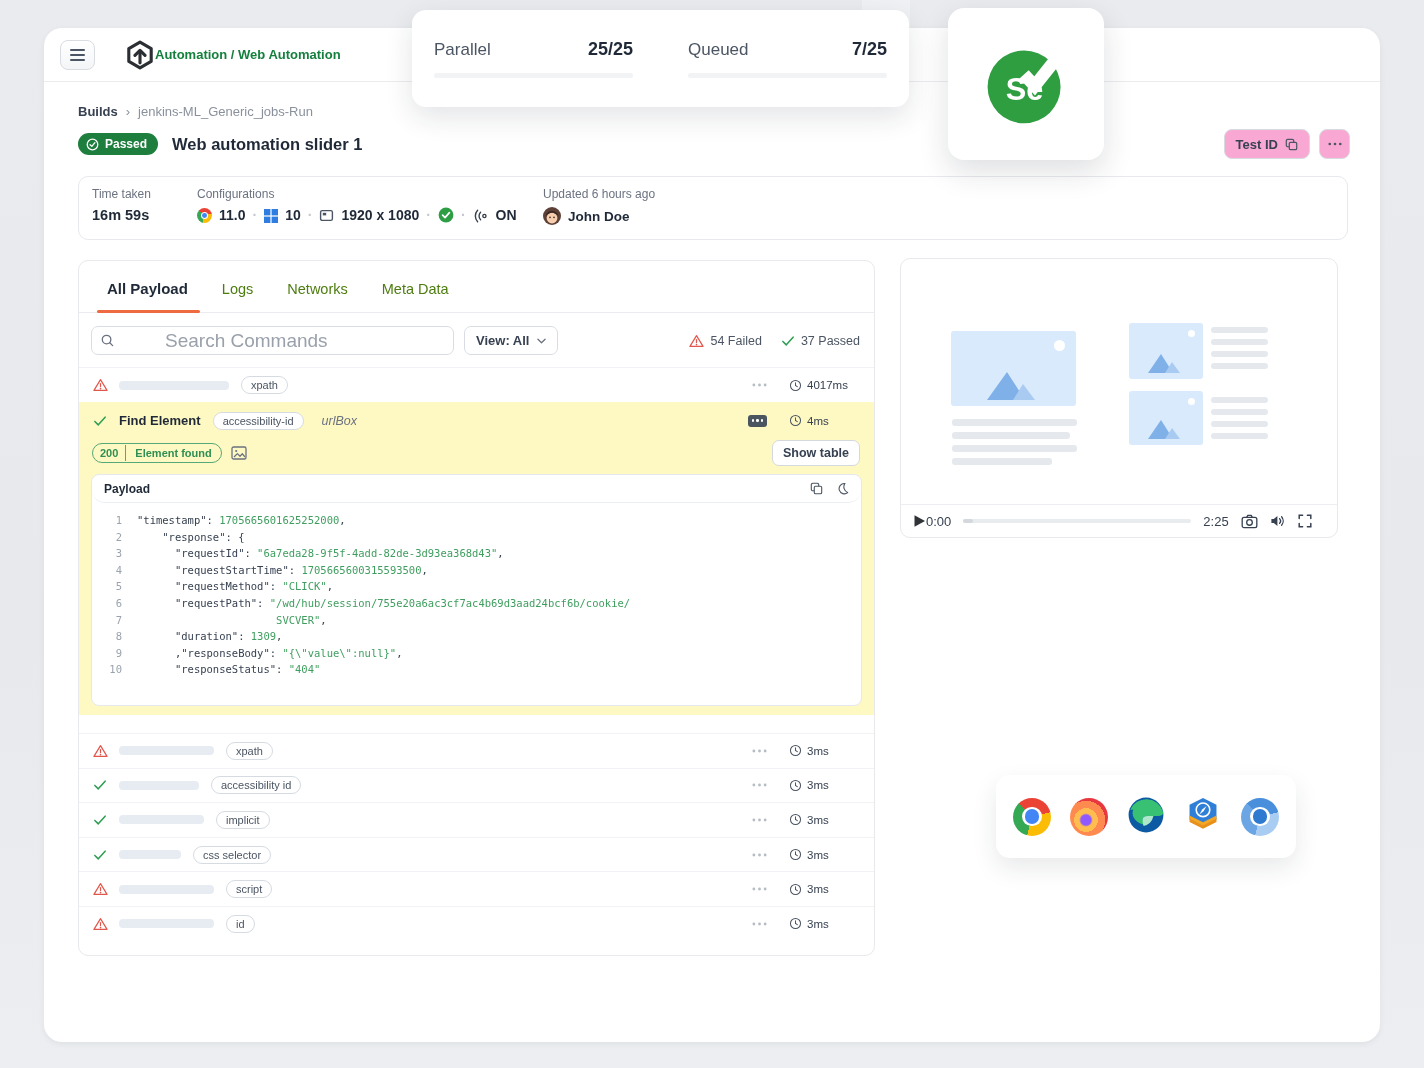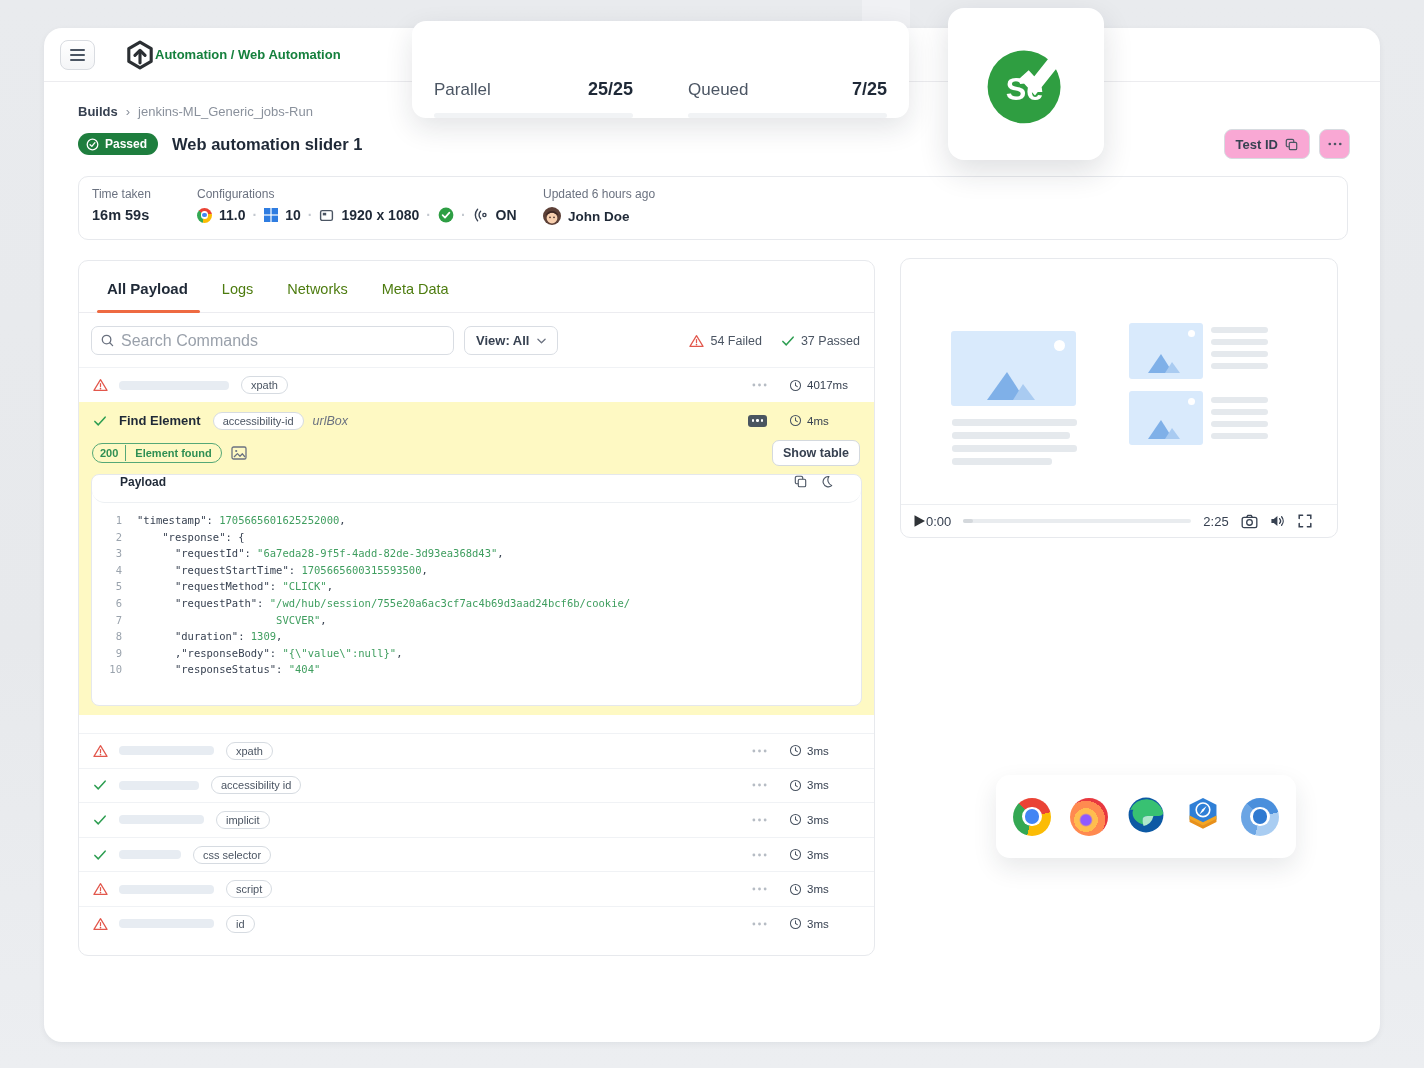--- a/index.html
+++ b/index.html
@@ -36,63 +36,63 @@
   .btn{ background:#f9a8d4; border:1px solid #d7dbe0; border-radius:8px; height:30px; display:inline-flex;
     align-items:center; gap:7px; padding:0 11px; font-size:13px; font-weight:600; color:#374151; cursor:pointer; }
   .btn.icon-only{ width:31px; justify-content:center; padding:0; }
 
   
   .info-bar{ position:absolute; left:34px; top:148px; width:1270px; height:64px; border:1px solid #e7e9ed;
     border-radius:10px; background:#fff; }
   .info-group{ position:absolute; top:10px; }
   .info-label{ font-size:12px; color:#6b7280; margin-bottom:6px; }
   .info-value{ font-size:14.5px; font-weight:700; color:#1f2937; }
-  .cfg-row{ display:flex; align-items:center; gap:7px; font-size:14px; font-weight:700; color:#1f2937; }
+  .cfg-row{ display:flex; align-items:flex-end; gap:7px; font-size:14px; font-weight:700; color:#1f2937; }
   .cfg-dot{ color:#c3c8cf; font-weight:700; }
   .user-row{ display:flex; align-items:center; gap:7px; font-size:13.5px; font-weight:700; color:#1f2937; margin-top:4px;}
 
   
   .commands-panel{ position:absolute; left:34px; top:232px; width:797px; height:696px;
     border:1px solid #e7e9ed; border-radius:10px; background:#fff; overflow:hidden; }
   .tabs-row{ height:52px; border-bottom:1px solid #ececf0; display:flex; align-items:flex-end; gap:34px; padding:0 0 0 28px; }
   .tab{ font-size:14.5px; color:#4d7c0f; padding-bottom:15px; position:relative; cursor:pointer; }
   .tab.active{ font-size:15px; font-weight:700; color:#1f2937; }
   .tab.active::after{ content:""; position:absolute; left:-10px; right:-12px; bottom:-1px; height:3px; border-radius:2px; background:#ee6a41; }
 
   .cmd-toolbar{ display:flex; align-items:center; margin:13px 14px 12px 12px; }
   .search-box{ width:363px; height:29px; border:1px solid #d9dde3; border-radius:7px; display:flex; align-items:center; padding:0 9px; gap:7px; background:#fff;}
-  .search-box input{ border:none; outline:none; flex:1; font-size:16px; color:#374151; font-family:"Liberation Sans",sans-serif; background:transparent;}
+  .search-box input{ border:none; outline:none; flex:1; font-size:19px; color:#374151; font-family:"Liberation Sans",sans-serif; background:transparent;margin-left:44px;}
   .search-box input::placeholder{ color:#9aa1ab; }
   .view-btn{ margin-left:10px; height:29px; border:1px solid #d9dde3; border-radius:7px; display:flex; align-items:center; gap:8px; padding:0 11px; font-size:13px; font-weight:600; color:#374151; cursor:pointer; background:#fff;}
   .counts{ margin-left:auto; display:flex; align-items:center; gap:19px; }
   .count-item{ display:flex; align-items:center; gap:6px; font-size:12.5px; color:#4b5563; }
 
   .cmd-row{ height:35px; display:flex; align-items:center; padding:0 15px 0 13px; border-top:1px solid #f0f2f5; background:#fff; cursor:pointer;}
   .st-ic{ width:16px; display:flex; justify-content:center; }
   .skel{ height:9px; border-radius:4px; background:#e7ecf2; margin-left:11px; }
   .pill{ margin-left:12px; font-size:11px; color:#4b5563; border:1px solid #d6dbe1; border-radius:20px; padding:2px 9px; background:#fff; white-space:nowrap;}
   .sp{ flex:1; }
   .dots{ margin-right:22px; display:flex; align-items:center; cursor:pointer;}
   .dur{ width:70px; display:flex; align-items:center; gap:5px; font-size:11.5px; color:#374151; }
 
   .selected-block{ background:#fef9c3; padding-bottom:9px; }
   .sel-row{ height:37px; display:flex; align-items:center; padding:0 15px 0 13px; }
   .sel-name{ margin-left:11px; font-size:13px; font-weight:700; color:#1f2937; }
-  .sel-arg{ margin-left:9px; font-size:12.5px; font-style:italic; color:#6b7280; }
+  .sel-arg{ margin-left:18px; font-size:12.5px; font-style:italic; color:#6b7280; }
   .dots-dark{ margin-right:22px; width:19px; height:12px; background:#4a5560; border-radius:3px; display:flex; align-items:center; justify-content:center; gap:2px; cursor:pointer;}
   .dots-dark i{ width:2.4px; height:2.4px; background:#fff; border-radius:50%; display:block; }
   .resp-row{ height:27px; display:flex; align-items:center; padding:0 14px 0 13px; }
   .resp-badge{ display:inline-flex; align-items:center; border:1px solid #55a877; border-radius:11px; height:20px; overflow:hidden; font-size:11px; color:#2f8f54; font-weight:600;}
   .resp-badge .code{ padding:2px 7px; border-right:1px solid #55a877; }
   .resp-badge .msg{ padding:2px 9px; }
   .img-ic{ margin-left:9px; display:flex; }
   .show-table-btn{ margin-left:auto; height:26px; background:#fff; border:1px solid #d4d9de; border-radius:7px; padding:0 10px; font-size:12.5px; font-weight:600; color:#374151; display:flex; align-items:center; cursor:pointer;}
 
   .payload-card{ margin:8px 12px 0 12px; border:1px solid #e5e8ec; border-radius:8px; height:232px; overflow:hidden; background:#fff;}
-  .payload-head{ height:28px; border-bottom:1px solid #edf0f3; display:flex; align-items:flex-start; padding:0 28px;border-radius:13px; }
+  .payload-head{ height:28px; border-bottom:1px solid #edf0f3; display:flex; align-items:center; padding:0 12px;border-radius:13px; }
   .payload-title{ font-size:12px; font-weight:700; color:#1f2937; }
   .payload-icons{ margin-left:auto; display:flex; gap:13px; align-items:center; }
   .payload-icons span{ display:flex; cursor:pointer; }
   .code-area{ padding:9px 0 0 0; font-family:"DejaVu Sans Mono", monospace; font-size:10.5px; }
   .code-line{ display:flex; line-height:16.6px; }
   .code-line .ln{ width:30px; text-align:right; color:#9aa3ad; flex:none; }
   .code-line .ct{ margin-left:15px; white-space:pre; color:#374151; }
   .code-line .v{ color:#3f9e5f; }
 
   .rows-bottom{ margin-top:18px; }
@@ -107,21 +107,21 @@
   .tline{ position:absolute; height:7px; background:#e5e9ed; border-radius:3px; }
   .tline.sm{ height:6px; }
   .vbar{ position:absolute; left:0; right:0; bottom:0; height:33px; border-top:1px solid #eceef1; display:flex; align-items:center; padding:0 12px; }
   .vtime{ font-size:13px; color:#374151; }
   .vtrack{ margin:0 12px; width:228px; height:4px; border-radius:2px; background:#e9ecef; position:relative; cursor:pointer;}
   .vtrack i{ position:absolute; left:0; top:0; bottom:0; width:10px; background:#d4d8dc; border-radius:2px; display:block;}
   .vctl{ display:flex; margin-left:12px; cursor:pointer; align-items:center;}
 
   
   .stats-card{ position:absolute; left:412px; top:10px; width:497px; height:97px; background:#fff; border-radius:14px;
-    box-shadow:0 10px 28px rgba(25,35,50,.12); display:flex; align-items:flex-end; padding:0 22px; gap:55px;margin-top:11px;}
+    box-shadow:0 10px 28px rgba(25,35,50,.12); display:flex; align-items:center; padding:0 22px; gap:55px;}
   .stat{ width:200px; }
   .stat-top{ display:flex; justify-content:space-between; align-items:baseline; margin-bottom:13px; }
   .stat-label{ font-size:17px; color:#4b5563; }
   .stat-value{ font-size:18px; font-weight:700; color:#1f2937; }
   .stat-track{ height:5px; border-radius:3px; background:#f1f3f5; overflow:hidden; }
   .stat-fill{ height:100%; border-radius:3px; }
 
   .selenium-card{ position:absolute; left:948px; top:8px; width:156px; height:152px; background:#fff; border-radius:16px;
     box-shadow:0 12px 30px rgba(25,35,50,.14); display:flex; align-items:center; justify-content:center; }
 

